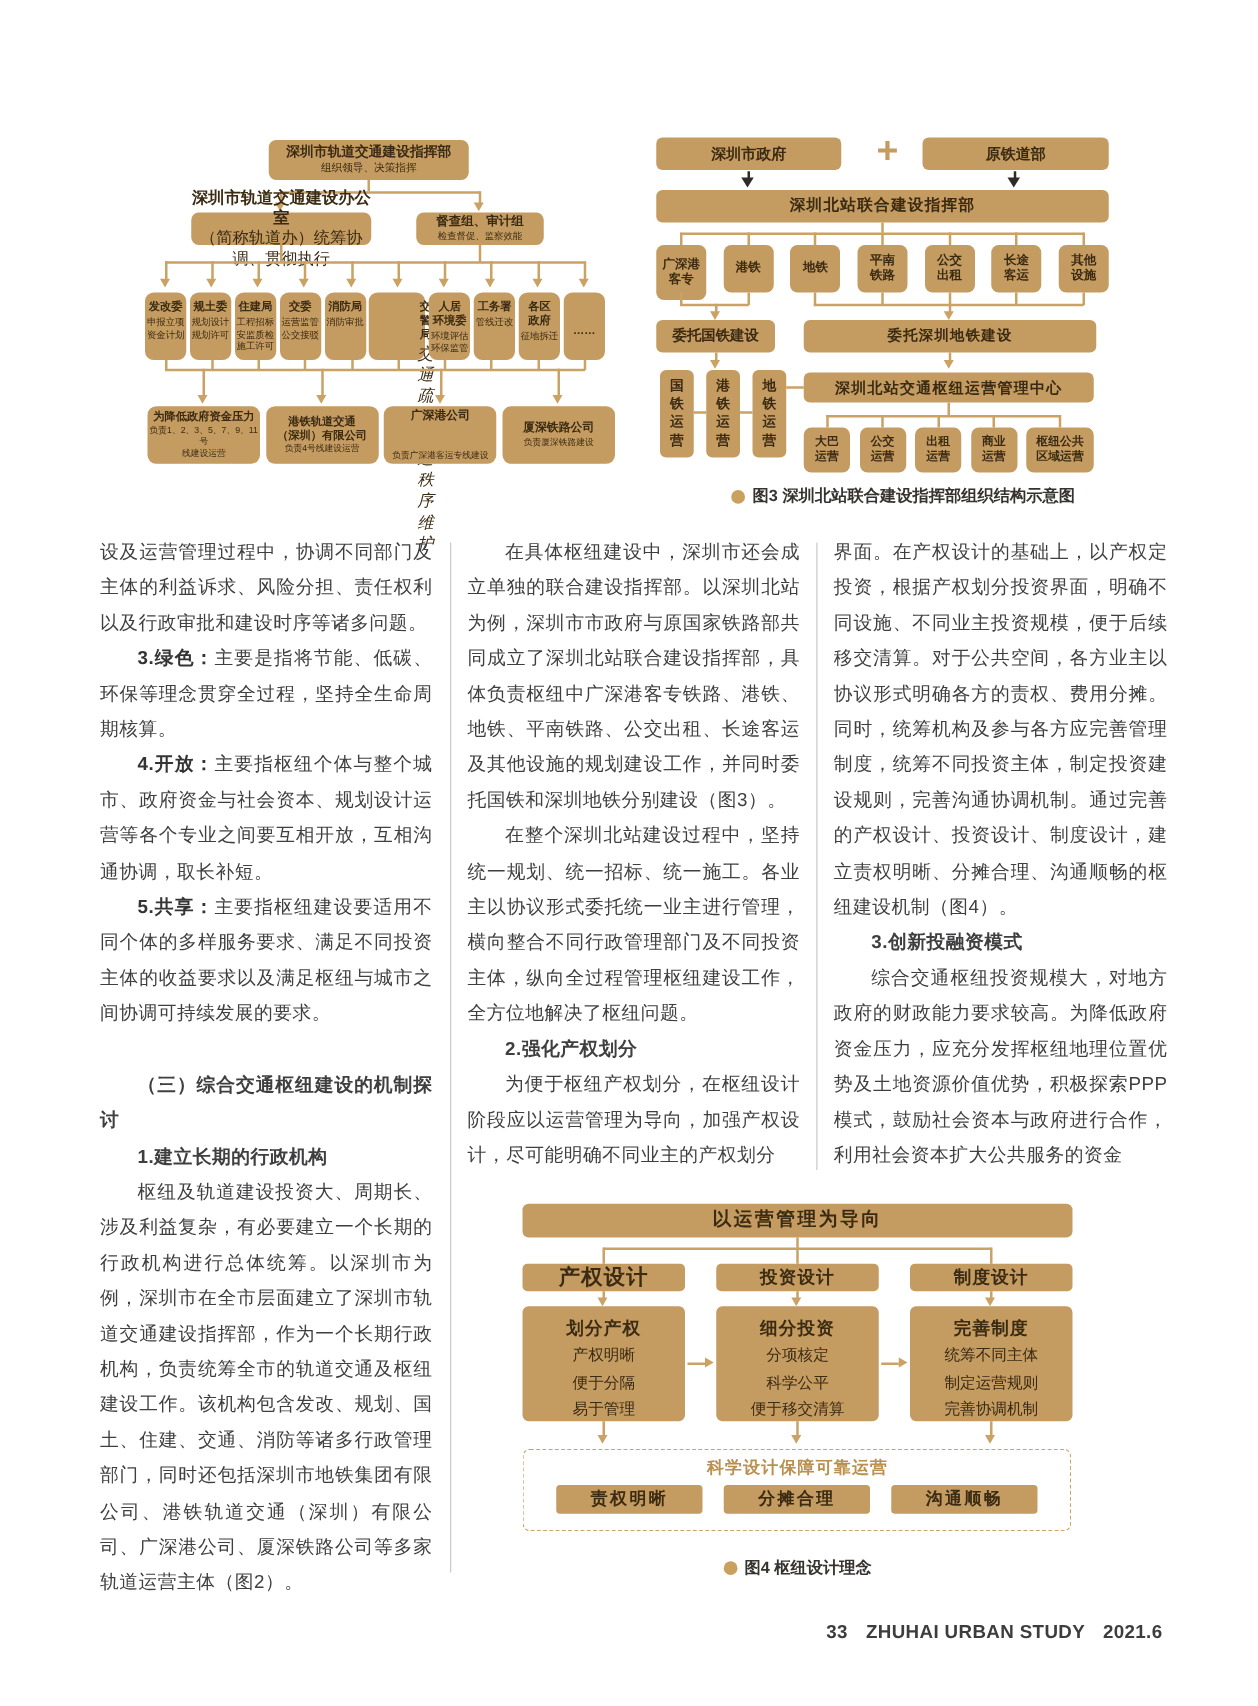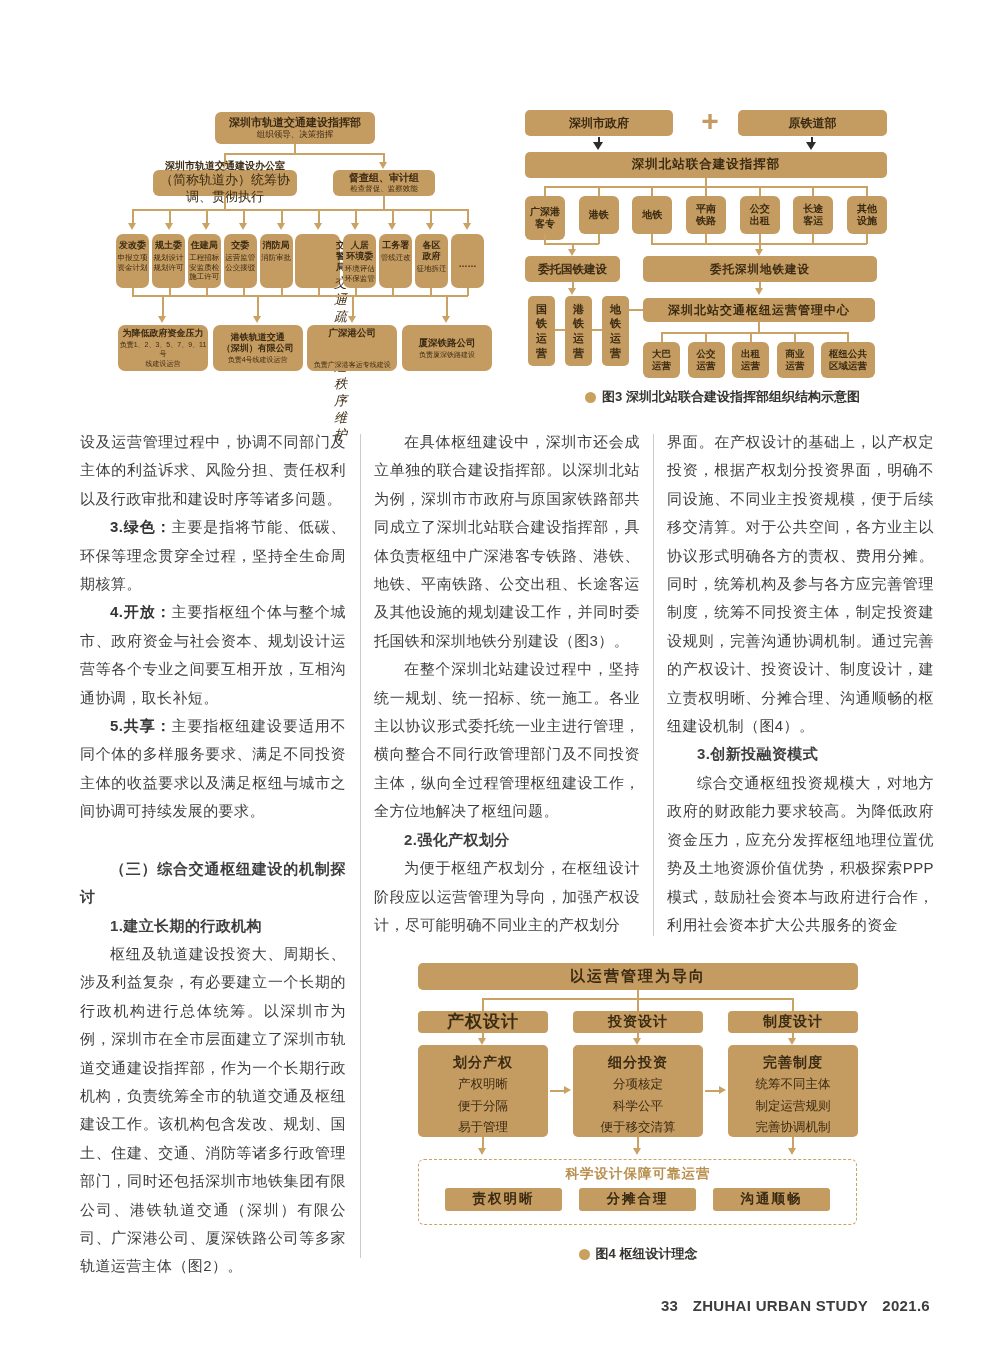--- a/index.html
+++ b/index.html
@@ -47,21 +47,21 @@
     <span class="s" style="font-size:8.5px;margin-top:0;">组织领导、决策指挥</span>
   </div>
   <div class="vl" style="left:214px;top:32px;height:9px;"></div>
   <div class="hl" style="left:144px;top:41px;width:160px;"></div>
   <div class="vl" style="left:144px;top:41px;height:10px;"></div>
   <div class="ad" style="left:140px;top:50px;"></div>
   <div class="vl" style="left:303px;top:41px;height:10px;"></div>
   <div class="ad" style="left:299px;top:50px;"></div>
 
   <div class="b" style="left:73px;top:58px;width:144px;height:26px;">
-    <span class="t" style="font-size:10px;">深圳市轨道交通建设办公室</span>
+    <span class="t" style="font-size:13px;">深圳市轨道交通建设办公室</span>
     <span class="s" style="font-size:13px;margin-top:0;">（简称轨道办）统筹协调、贯彻执行</span>
   </div>
   <div class="b" style="left:253px;top:58px;width:102px;height:26px;">
     <span class="t" style="font-size:10px;">督查组、审计组</span>
     <span class="s" style="font-size:7.5px;margin-top:0;">检查督促、监察效能</span>
   </div>
 
   <div class="vl" style="left:144px;top:84px;height:14px;"></div>
   <div class="vl" style="left:303px;top:84px;height:14px;"></div>
   <div class="hl" style="left:52px;top:97px;width:336px;"></div>

